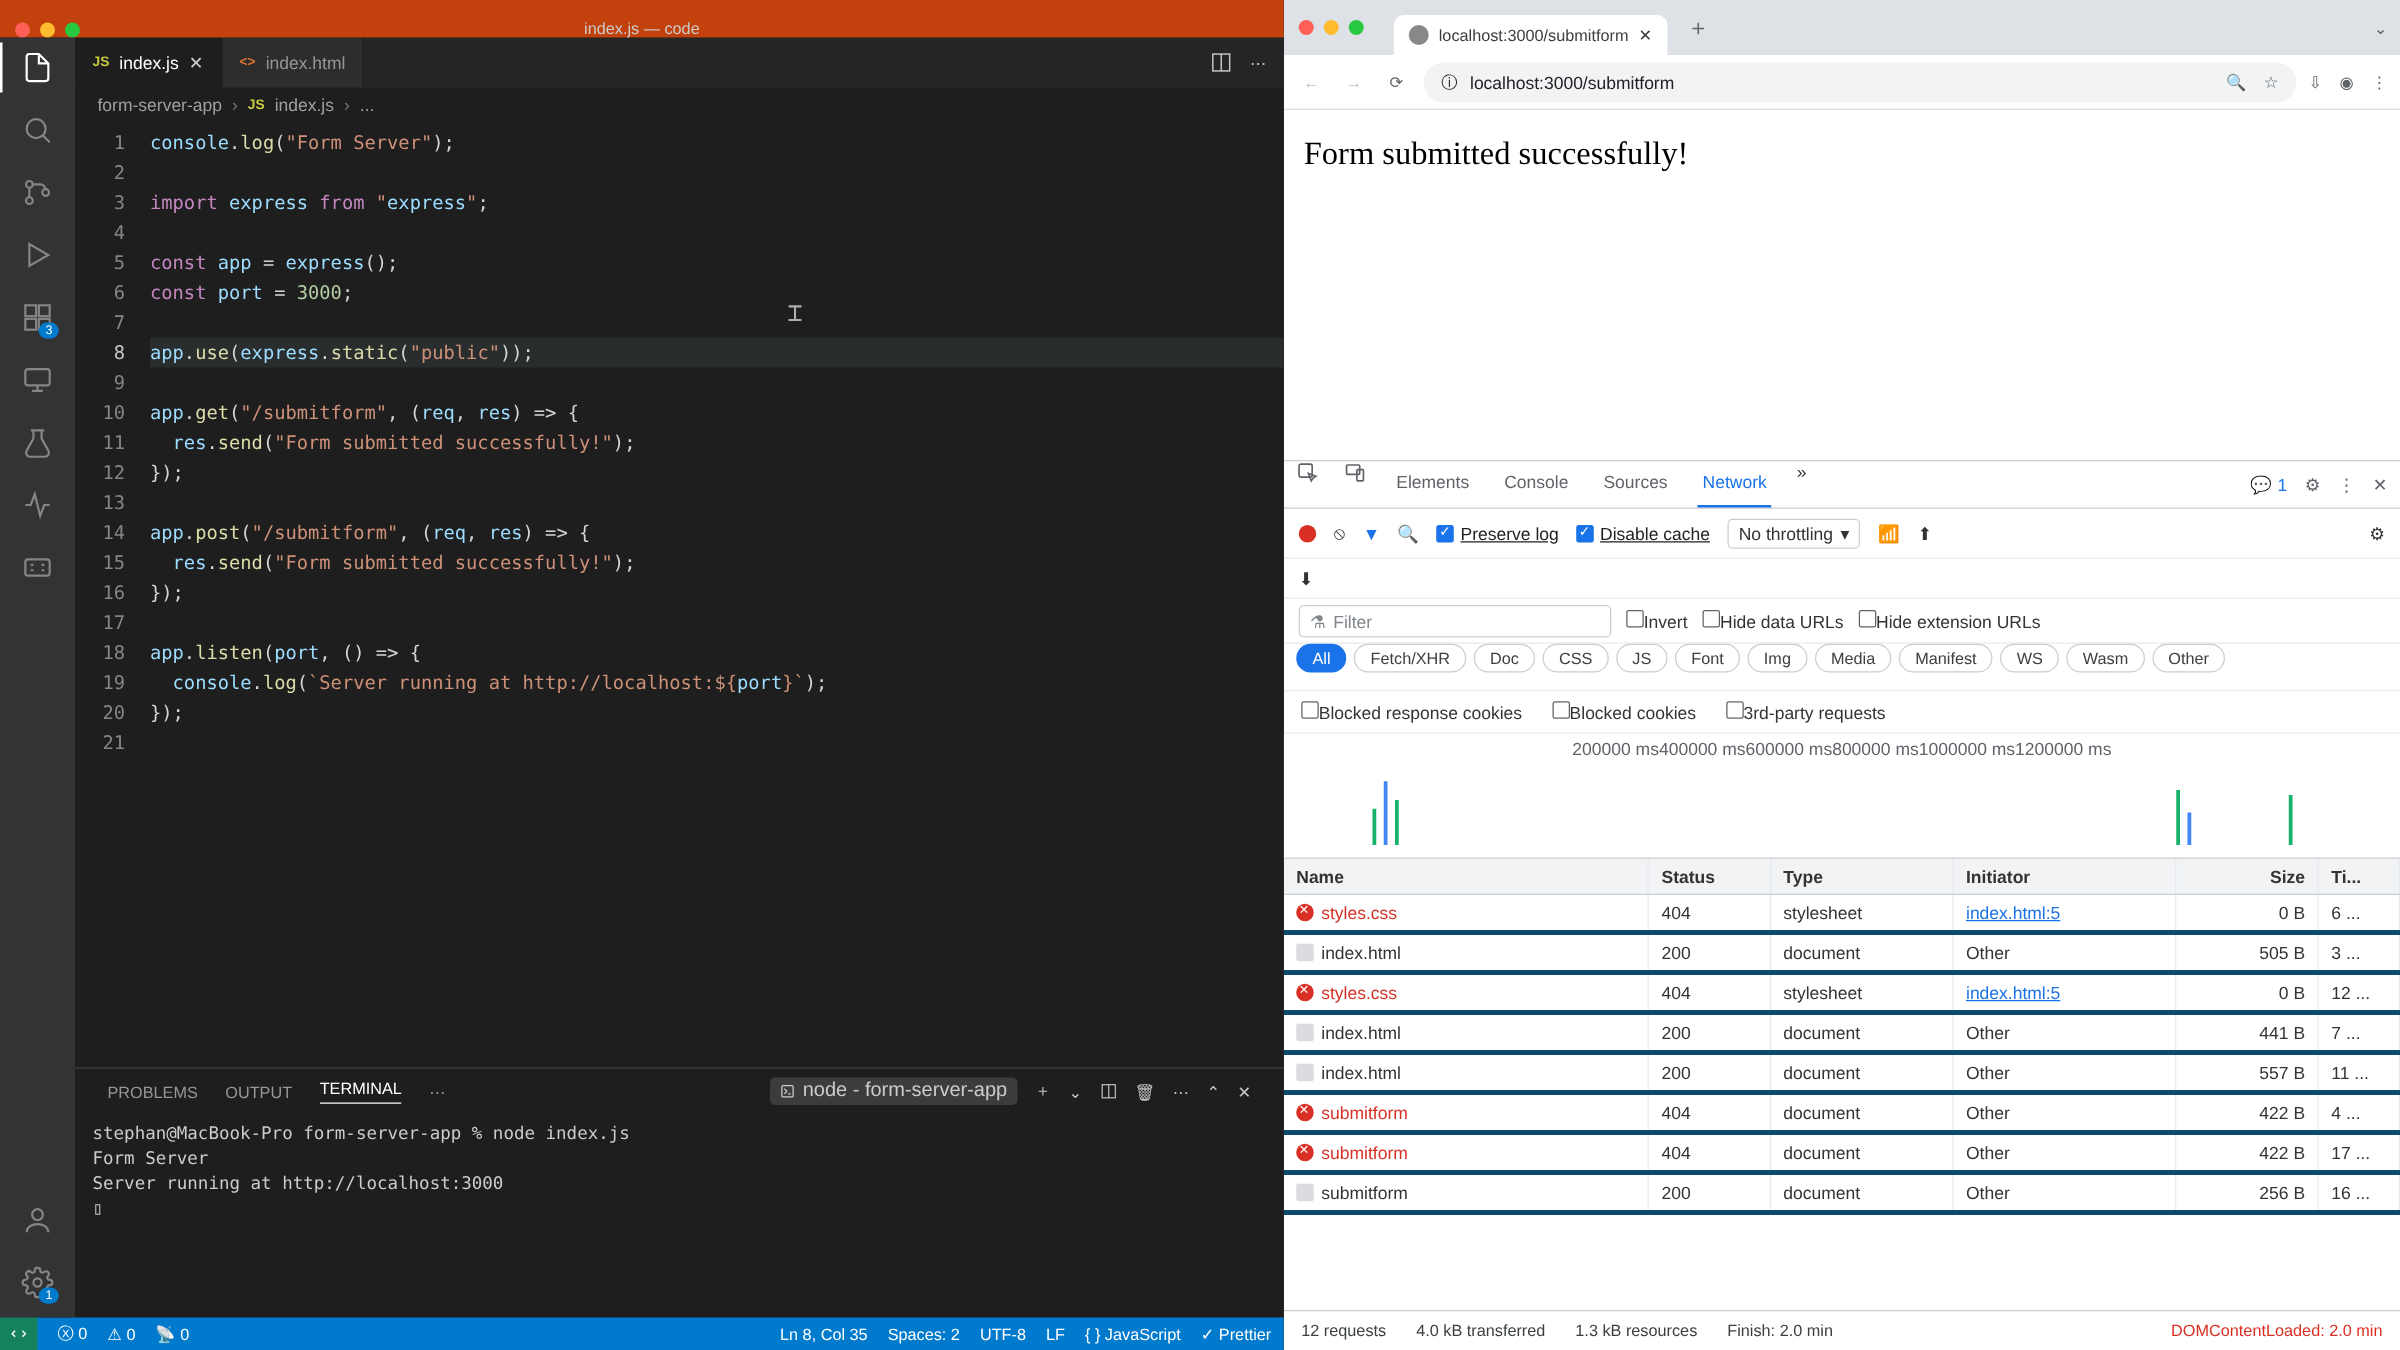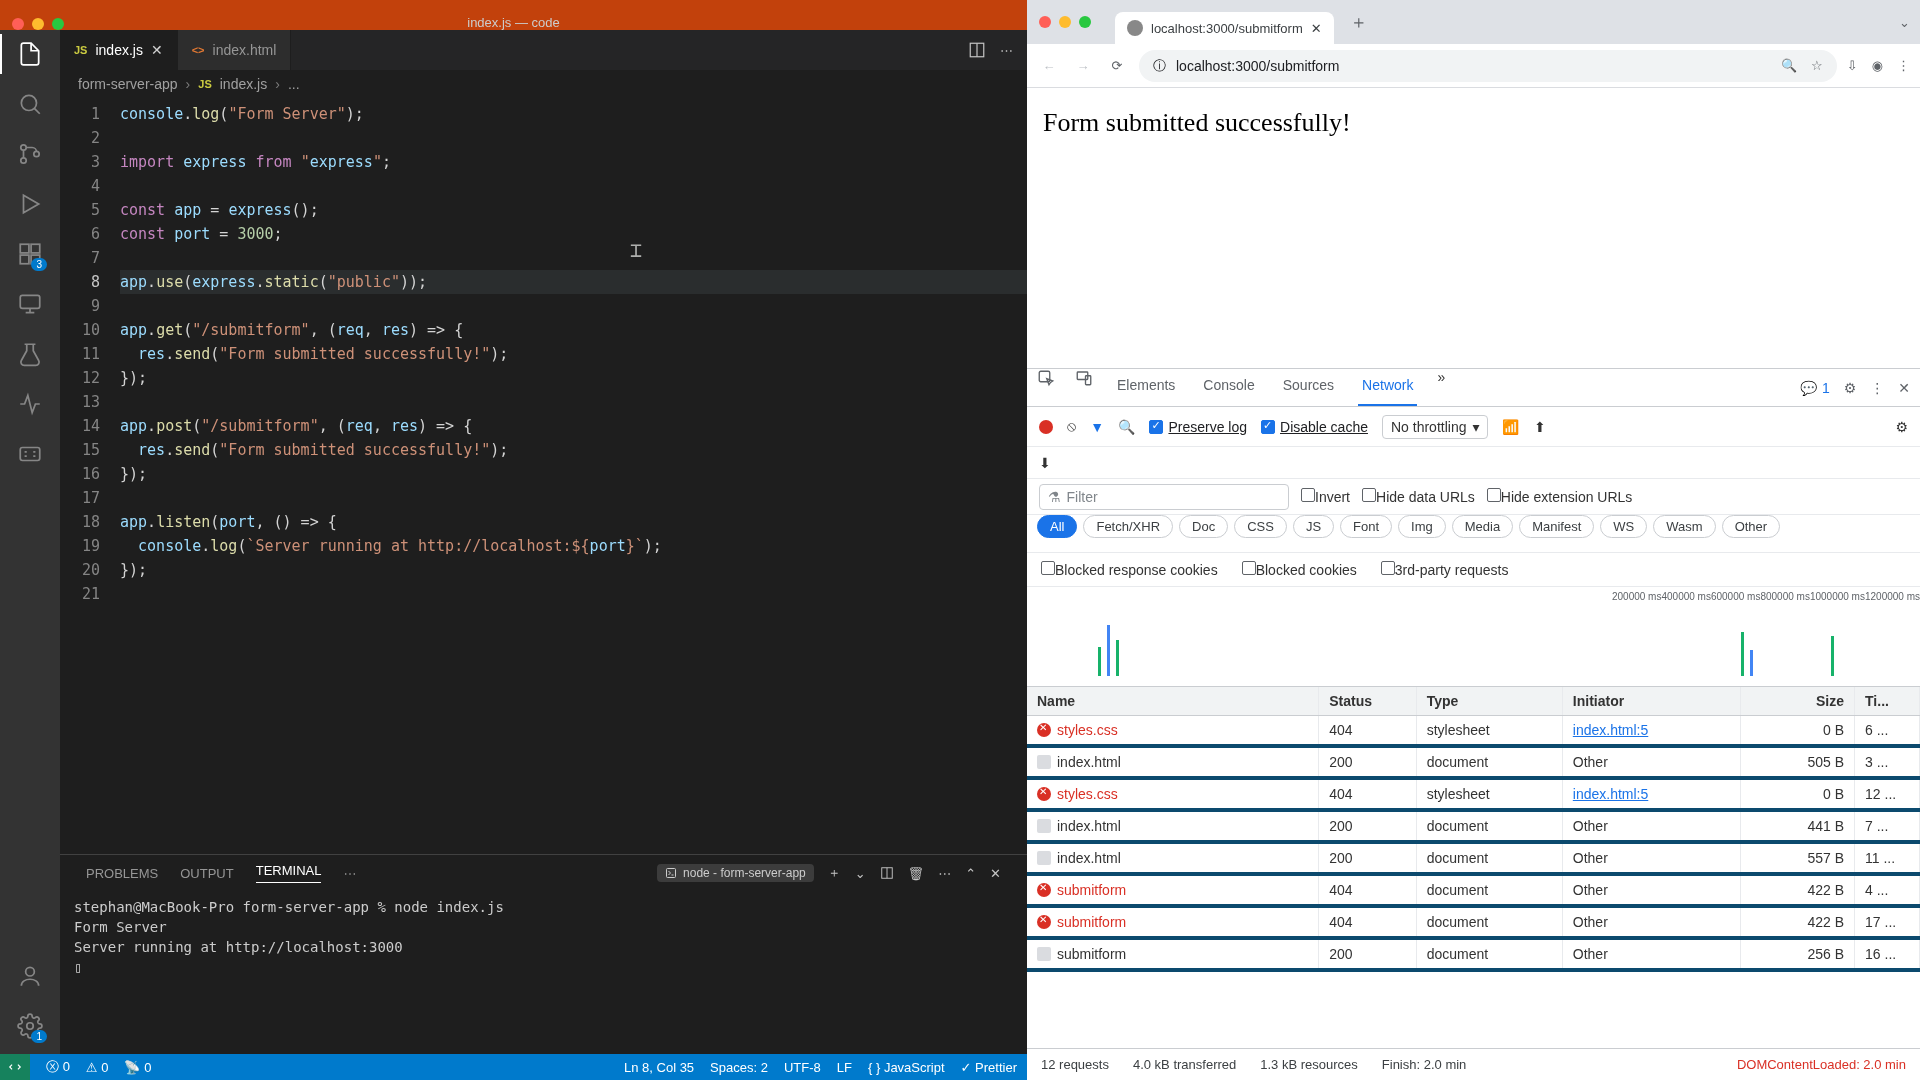--- a/index.html
+++ b/index.html
@@ -33,21 +33,21 @@
 .gutter .active-ln { color: #c6c6c6; }
 .code { flex: 1; padding-top: 4px; color: #d4d4d4; white-space: pre; }
 .code div { height: 24px; }
 .code .active-line { background: #2a2d2e; }
 .kw { color: #c586c0; } .str { color: #ce9178; } .fn { color: #dcdcaa; } .id { color: #9cdcfe; } .num { color: #b5cea8; }
 .cursor-ibeam { position: absolute; color: #aeafad; left: 570px; top: 140px; font-size: 20px; }
 .panel { height: 200px; border-top: 1px solid #414141; display: flex; flex-direction: column; }
 .panel-tabs { display: flex; align-items: center; height: 36px; padding: 0 26px; gap: 22px; font-size: 13px; color: #969696; }
 .panel-tabs .ptab.active { color: #fff; border-bottom: 1px solid #fff; padding-bottom: 4px; }
 .panel-tabs .right { margin-left: auto; display: flex; align-items: center; gap: 14px; color: #c5c5c5; }
-.term-select { background: #3c3c3c; color: #ccc; padding: 2px 8px; border-radius: 4px; display: flex; align-items: center; gap: 6px; font-size: 12px; }
+.term-select { background: #3c3c3c; color: #ccc; padding: 2px 8px; border-radius: 4px; display: flex; align-items: center; gap: 6px; font-size: 16px; }
 .terminal { flex: 1; padding: 6px 14px; font-family: Menlo, monospace; font-size: 14px; line-height: 20px; color: #ccc; white-space: pre-wrap; }
 .statusbar { height: 26px; background: #007acc; color: #fff; display: flex; align-items: center; padding: 0 10px; font-size: 13px; gap: 16px; }
 .statusbar .right { margin-left: auto; display: flex; gap: 16px; align-items: center; }
 .sb-remote { background: #16825d; height: 26px; margin-left: -10px; padding: 0 8px; display: flex; align-items: center; }
 
 .chrome { flex: 1; background: #fff; display: flex; flex-direction: column; }
 .chrome-tabs { height: 44px; background: #dee1e6; display: flex; align-items: flex-end; padding-left: 12px; gap: 8px; }
 .ctraffic { display: flex; gap: 8px; align-self: center; margin-right: 16px; }
 .ctab { background: #fff; border-radius: 8px 8px 0 0; padding: 8px 12px; display: flex; align-items: center; gap: 8px; font-size: 13px; color: #3c4043; max-width: 260px; margin-bottom: 0; }
 .ctab .globe { width: 16px; height: 16px; border-radius: 50%; background: #888; display:inline-block; }
@@ -75,21 +75,21 @@
 .fake-cb.checked { background: #1a73e8; border-color: #1a73e8; position: relative; }
 .fake-cb.checked::after { content: "✓"; color: #fff; font-size: 11px; position: absolute; left: 1px; top: -2px; }
 .select { border: 1px solid #cacdd1; border-radius: 4px; padding: 3px 8px; display: flex; align-items: center; gap: 6px; }
 .dt-toolbar2 { height: 36px; border-bottom: 1px solid #e8eaed; display: flex; align-items: center; padding: 0 12px; gap: 12px; }
 .filter-input { flex: 0 0 250px; border: 1px solid #cacdd1; border-radius: 4px; padding: 4px 8px; color: #80868b; display: flex; gap: 6px; align-items: center; }
 .pills { height: 38px; border-bottom: 1px solid #e8eaed; display: flex; align-items: flex-start; gap: 6px; padding: 0 10px; flex-wrap: wrap; }
 .pill { border: 1px solid #cacdd1; border-radius: 14px; padding: 3px 12px; font-size: 13px; color: #3c4043; }
 .pill.active { background: #1a73e8; color: #fff; border-color: #1a73e8; }
 .checks-row { height: 34px; border-bottom: 1px solid #e8eaed; display: flex; align-items: center; gap: 24px; padding: 0 14px; }
 .timeline { height: 100px; border-bottom: 1px solid #cacdd1; position: relative; background: #fff; }
-.timeline .ticks { display: flex; justify-content: flex-end; font-size: 10px; color: #5f6368; padding-top: 4px; }
+.timeline .ticks { display: flex; justify-content: center; font-size: 14px; color: #5f6368; padding-top: 4px; }
 .timeline .bars { position: absolute; left: 0; right: 0; top: 22px; bottom: 4px; }
 .tl-bar { position: absolute; width: 3px; background: #17b26a; bottom: 6px; }
 .net-grid { flex: 1; overflow: auto; }
 .net-head { display: grid; grid-template-columns: 1.8fr .6fr .9fr 1.1fr .7fr .4fr; border-bottom: 1px solid #cacdd1; background: #f1f3f4; font-weight: 600; }
 .net-head div, .net-row div { padding: 6px 10px; border-right: 1px solid #e8eaed; overflow: hidden; text-overflow: ellipsis; white-space: nowrap; }
 .net-row { display: grid; grid-template-columns: 1.8fr .6fr .9fr 1.1fr .7fr .4fr; border-bottom: 4px solid #0c4a6e; }
 .net-row.err div:first-child { color: #d93025; }
 .name-cell { display: flex; align-items: center; gap: 6px; }
 .ic { width: 14px; height: 14px; display: inline-block; border-radius: 2px; }
 .ic-err { background: #d93025; border-radius: 50%; position: relative; }

